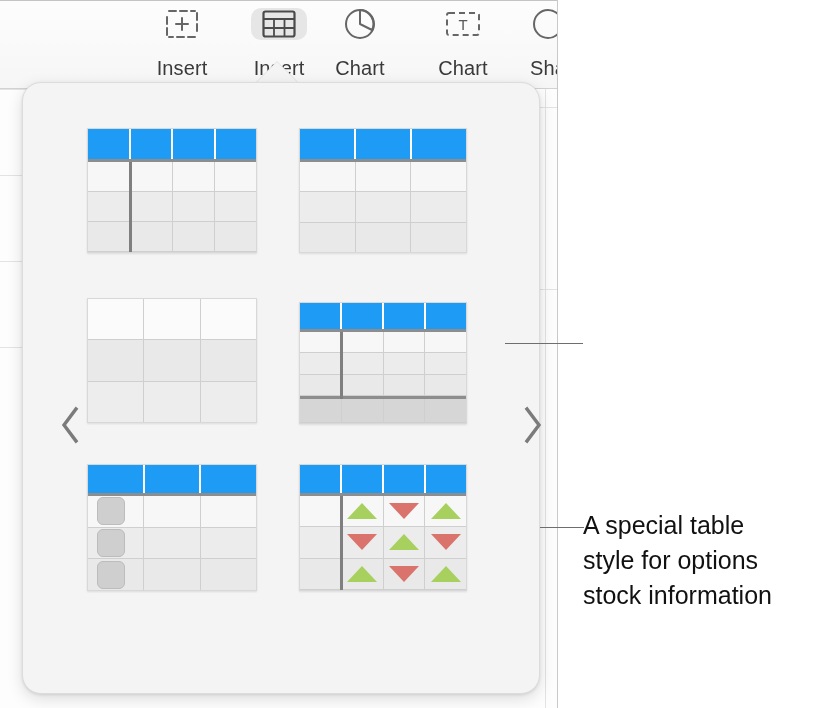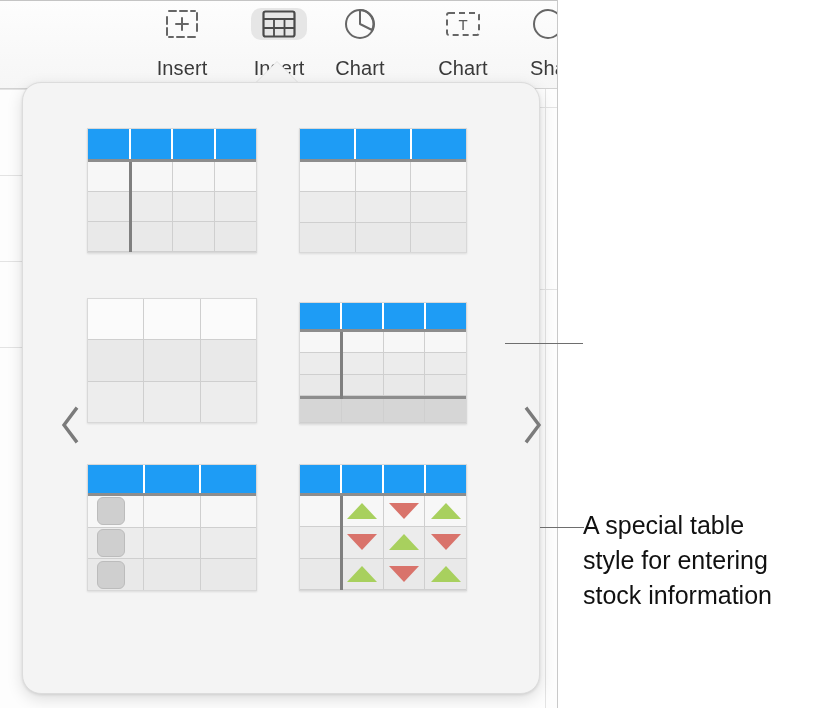--- a/index.html
+++ b/index.html
@@ -433,16 +433,16 @@
 
       </div>
 
     </div>
   </div>
 
   <div class="leader" id="leader-arrows"></div>
 
   <div class="leader" id="leader-stock"></div>
   <div class="callout" id="callout-stock">A special table
-style for entering
+style for options
 stock information</div>
 
 </div>
 
 </body></html>

